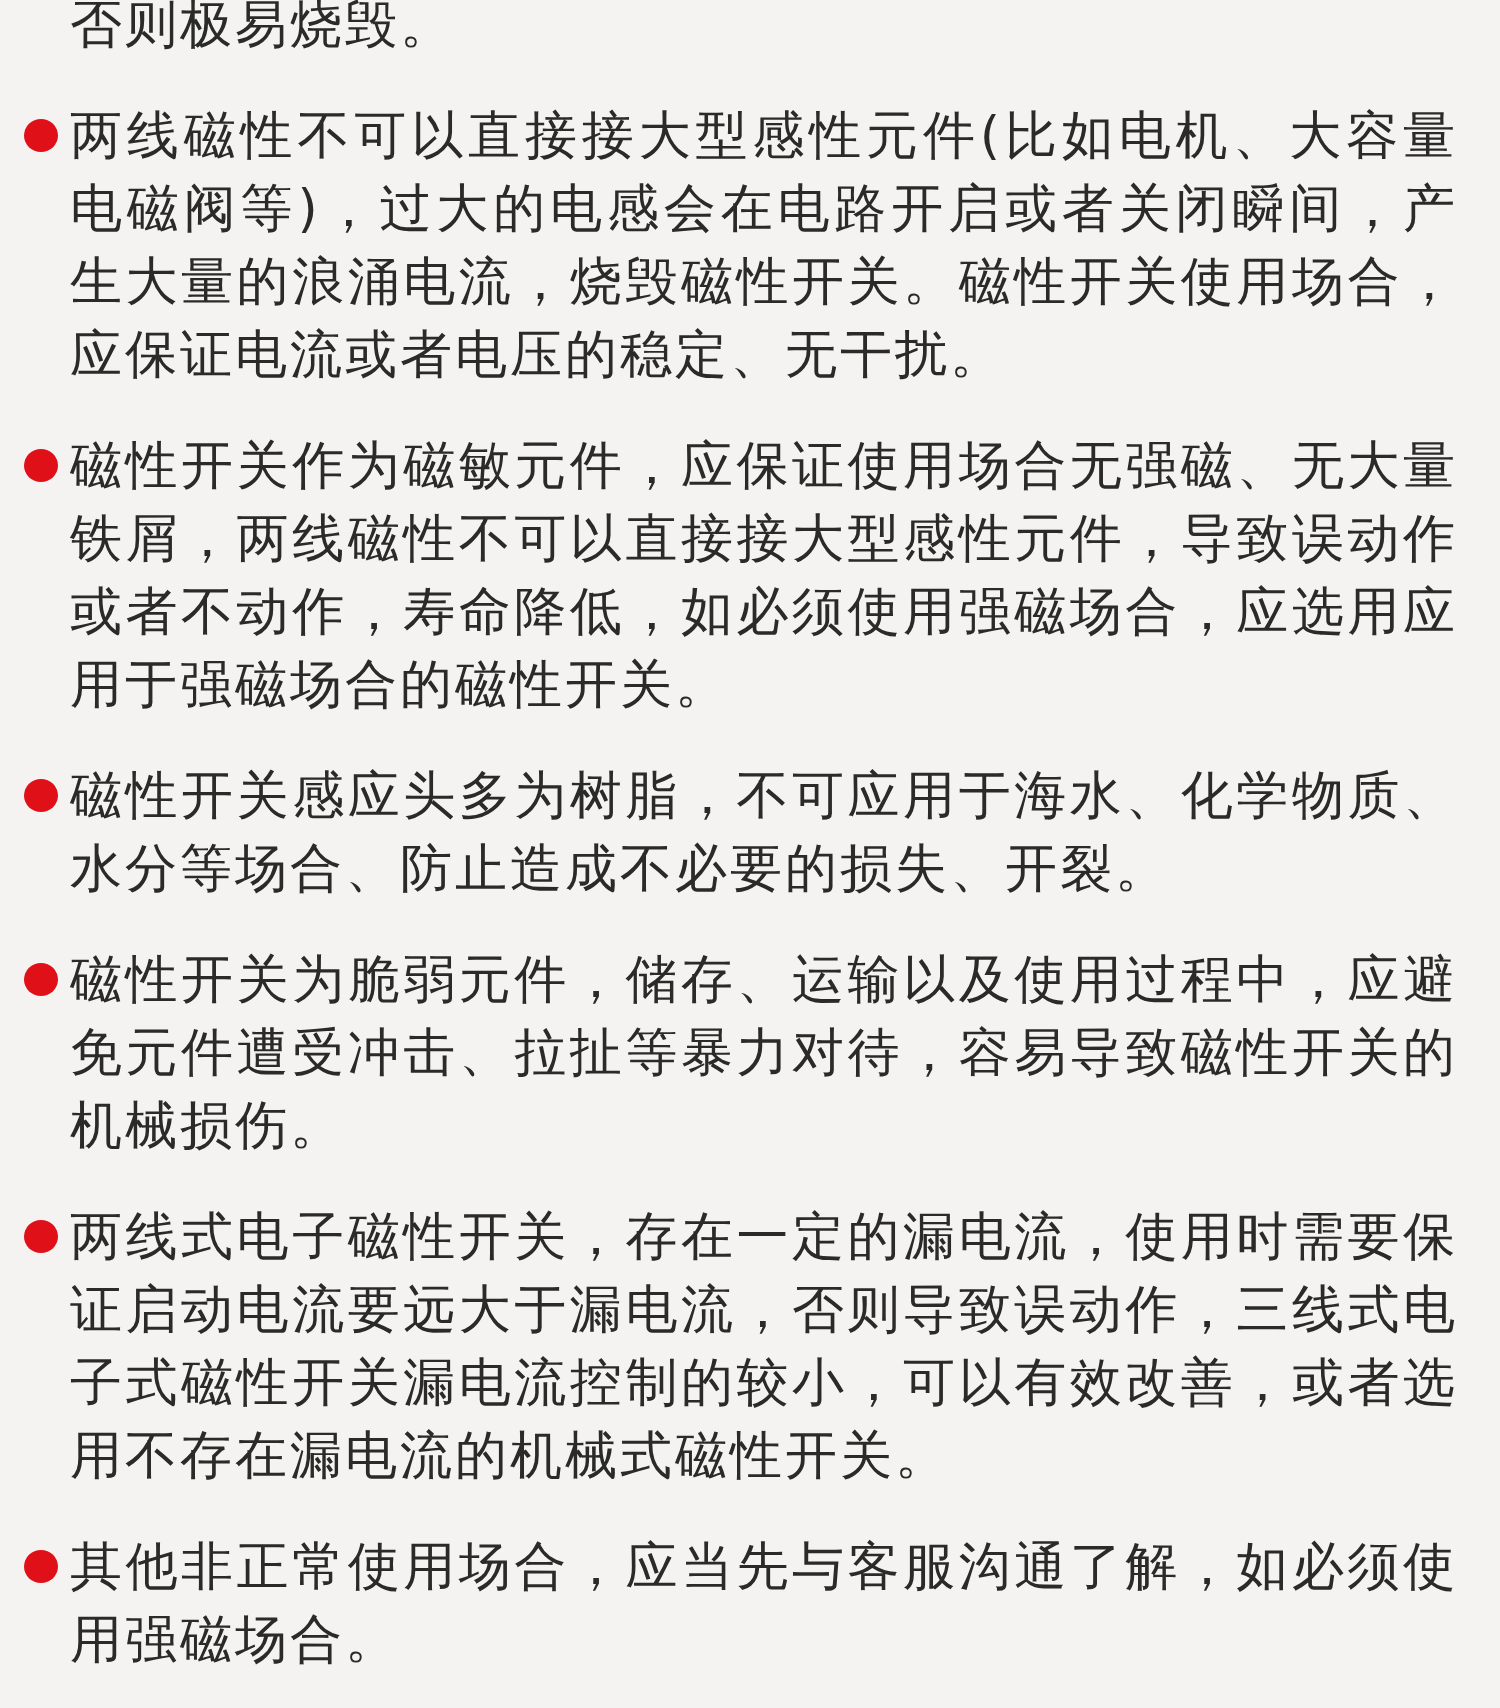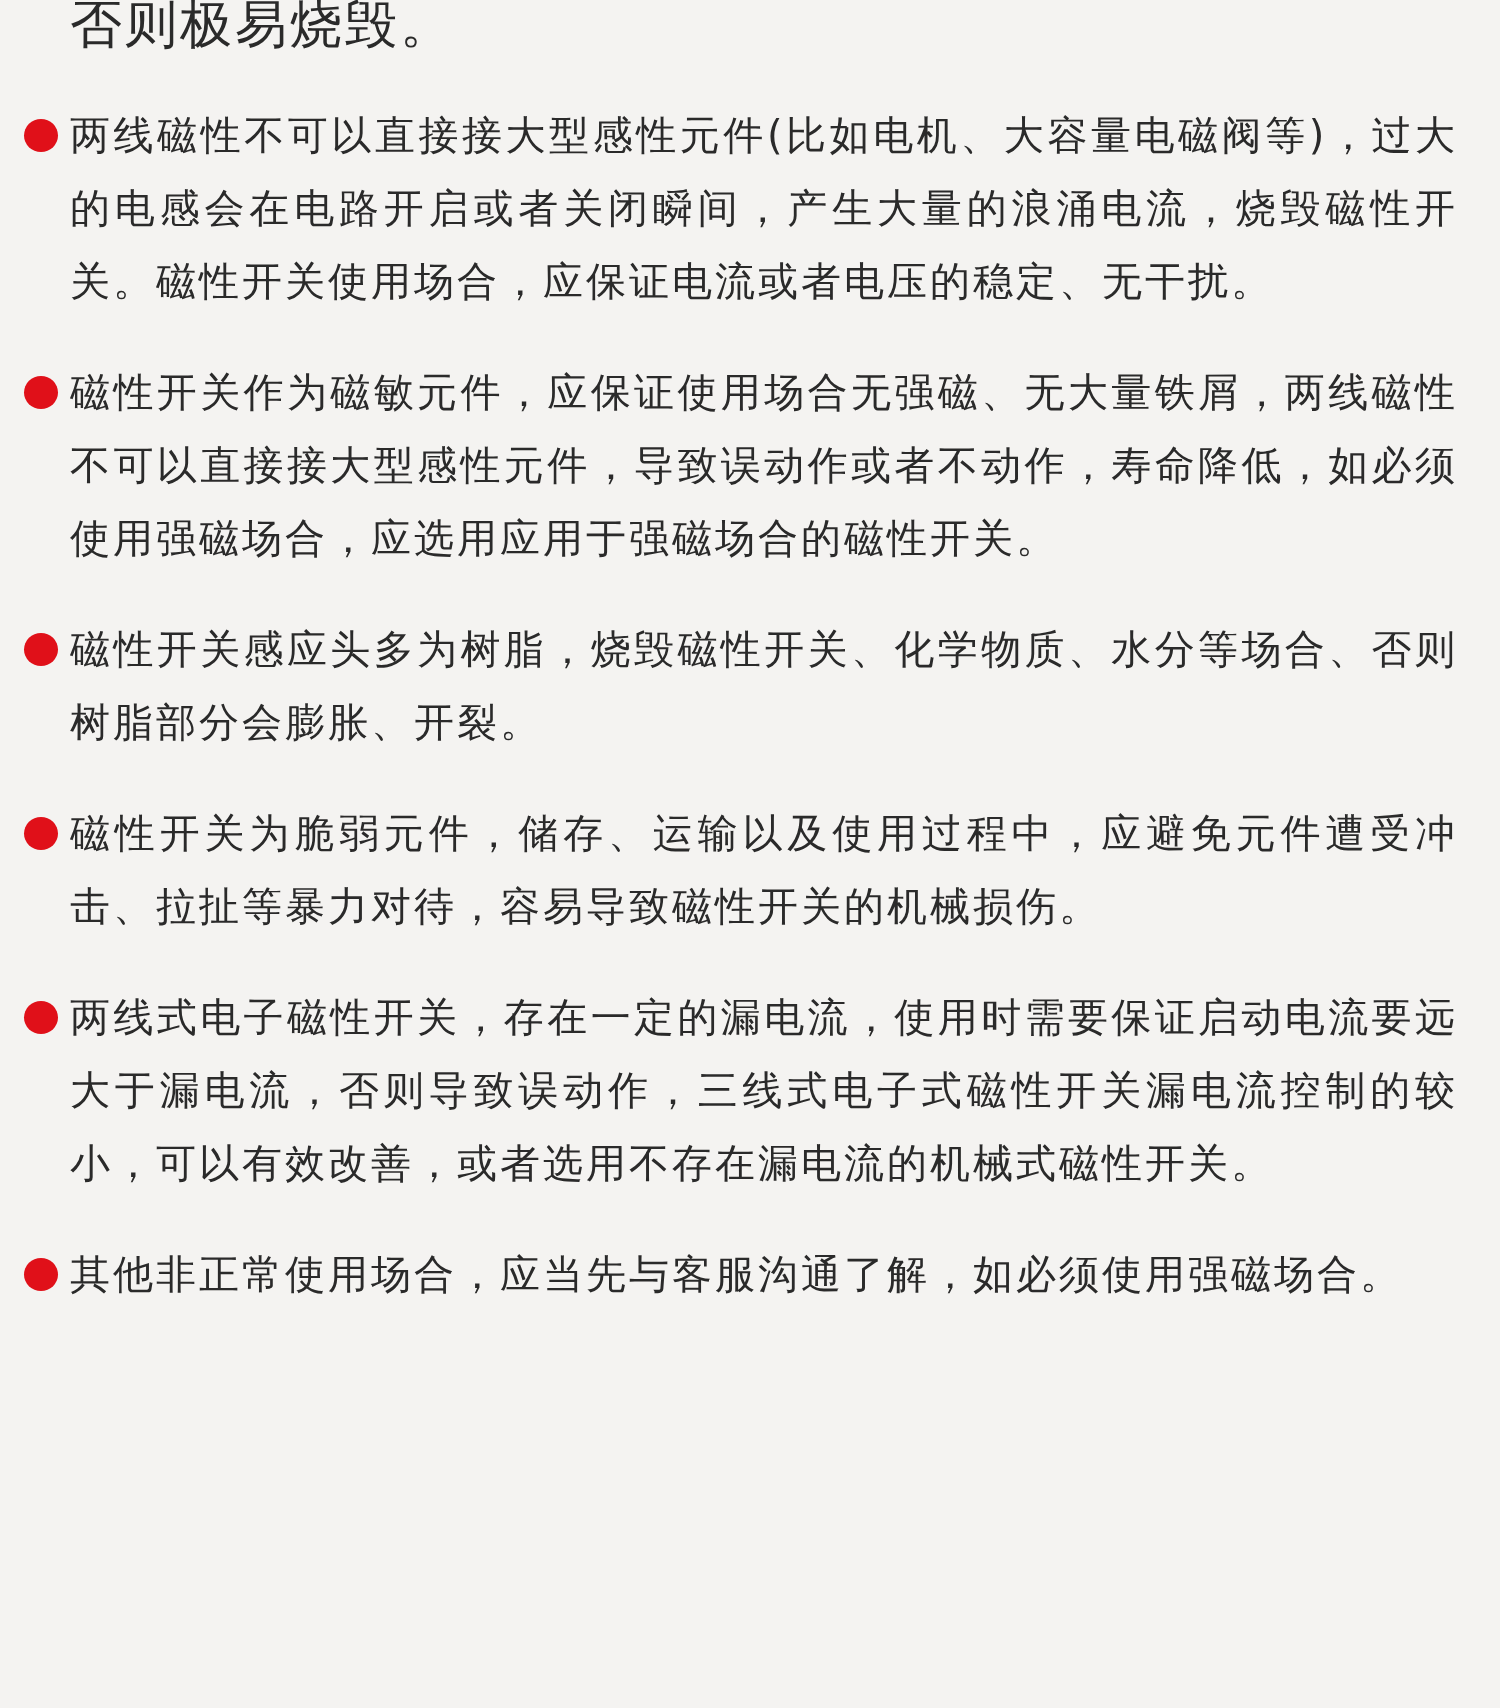--- a/index.html
+++ b/index.html
@@ -31,21 +31,21 @@
   }
   ul.bullet-list{
     list-style:none;
     margin:0;
     padding:0;
   }
   li.bullet-item{
     position:relative;
     margin-top:38px;
     padding-left:70px;
-    font-size:40px;
+    font-size:52px;
     line-height:73px;
     letter-spacing:3px;
     font-weight:500;
     text-align:justify;
   }
   li.bullet-item .dot{
     position:absolute;
     left:24px;
     top:20px;
     width:34px;
@@ -58,18 +58,18 @@
   }
 </style>
 </head>
 <body>
 
 <div class="doc">
   <p class="intro-line">否则极易烧毁。</p>
   <ul class="bullet-list">
       <li class="bullet-item"><span class="dot"></span><span class="bullet-text">两线磁性不可以直接接大型感性元件(比如电机、大容量电磁阀等)，过大的电感会在电路开启或者关闭瞬间，产生大量的浪涌电流，烧毁磁性开关。磁性开关使用场合，应保证电流或者电压的稳定、无干扰。</span></li>
       <li class="bullet-item"><span class="dot"></span><span class="bullet-text">磁性开关作为磁敏元件，应保证使用场合无强磁、无大量铁屑，两线磁性不可以直接接大型感性元件，导致误动作或者不动作，寿命降低，如必须使用强磁场合，应选用应用于强磁场合的磁性开关。</span></li>
-      <li class="bullet-item"><span class="dot"></span><span class="bullet-text">磁性开关感应头多为树脂，烧毁磁性开关、化学物质、水分等场合、否则树脂部分会膨胀、开裂。</span></li>
+      <li class="bullet-item"><span class="dot"></span><span class="bullet-text">磁性开关感应头多为树脂，不可应用于海水、化学物质、水分等场合、防止造成不必要的损失、开裂。</span></li>
       <li class="bullet-item"><span class="dot"></span><span class="bullet-text">磁性开关为脆弱元件，储存、运输以及使用过程中，应避免元件遭受冲击、拉扯等暴力对待，容易导致磁性开关的机械损伤。</span></li>
       <li class="bullet-item"><span class="dot"></span><span class="bullet-text">两线式电子磁性开关，存在一定的漏电流，使用时需要保证启动电流要远大于漏电流，否则导致误动作，三线式电子式磁性开关漏电流控制的较小，可以有效改善，或者选用不存在漏电流的机械式磁性开关。</span></li>
       <li class="bullet-item"><span class="dot"></span><span class="bullet-text">其他非正常使用场合，应当先与客服沟通了解，如必须使用强磁场合。</span></li>
     </ul>
 </div>
 
 </body></html>

